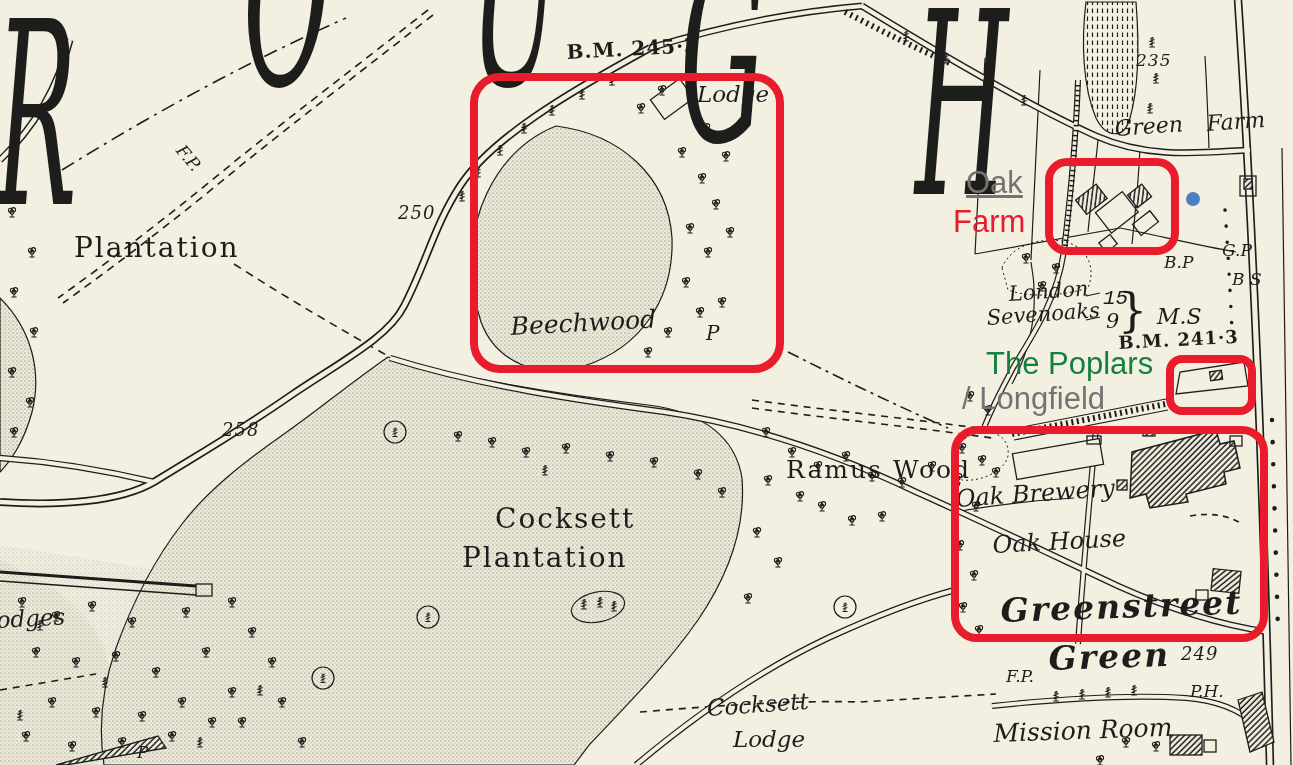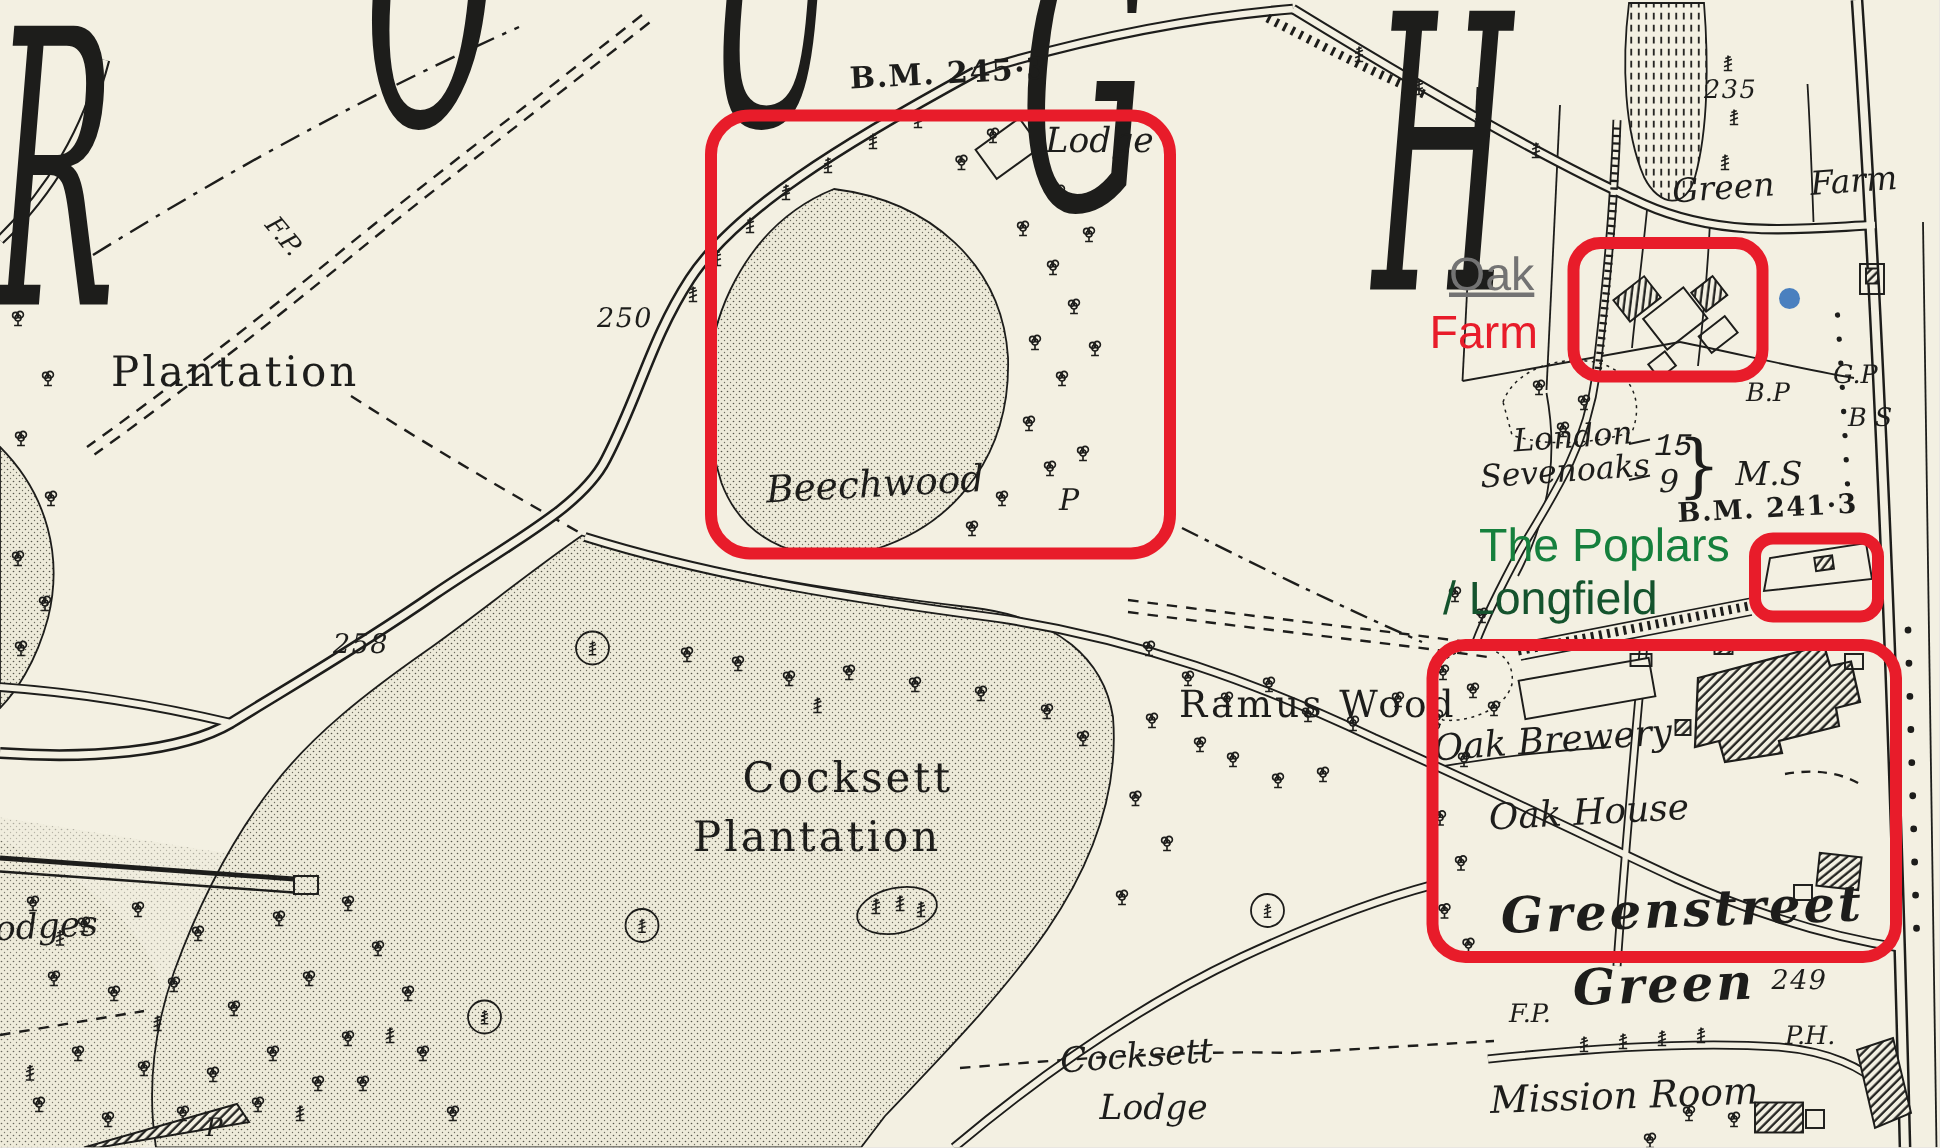--- a/index.html
+++ b/index.html
@@ -361,17 +361,17 @@
       <div class="lbl it" style="left: 137px; top: 744px; font-size: 17px;">P</div>
     </div>
 <div id="annotations">
       <div class="ann-box" style="border-color: rgb(232, 28, 42); left: 470px; top: 73px; width: 314px; height: 300px; border-radius: 30px;"></div>
       <div class="ann-box" style="border-color: rgb(232, 28, 42); left: 1045px; top: 158px; width: 134px; height: 97px; border-radius: 22px;"></div>
       <div class="ann-box" style="border-color: rgb(232, 28, 42); left: 1166px; top: 355px; width: 90px; height: 60px; border-radius: 16px;"></div>
       <div class="ann-box" style="border-color: rgb(232, 28, 42); left: 951px; top: 426px; width: 317px; height: 216px; border-radius: 26px;"></div>
       <div class="ann-label" style="left: 966px; top: 167px; color: #737373; text-decoration: underline;">Oak</div>
       <div class="ann-label" style="left: 953px; top: 206px; color: rgb(232, 28, 42);">Farm</div>
       <div class="ann-label" style="left: 986px; top: 348px; color: #15803d;">The Poplars</div>
-      <div class="ann-label" style="left: 962px; top: 383px; color: #14532d;">/ Longfield</div>
+      <div class="ann-label" style="left: 962px; top: 383px; color: #737373;">/ Longfield</div>
       <div class="marker-dot" style="left: 1186px; top: 192px; background: rgb(74, 128, 191);"></div>
     </div>
 
 </div>
 
 </body></html>

